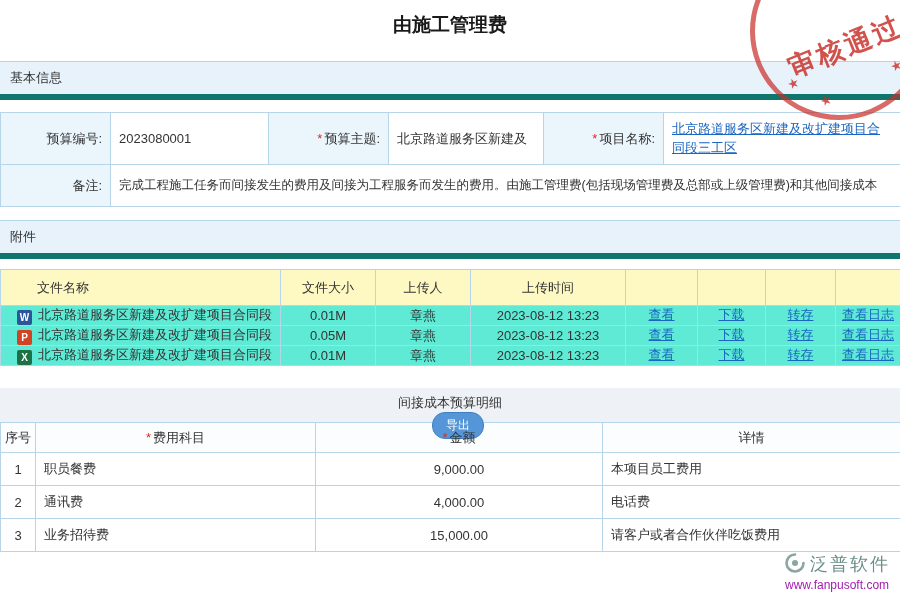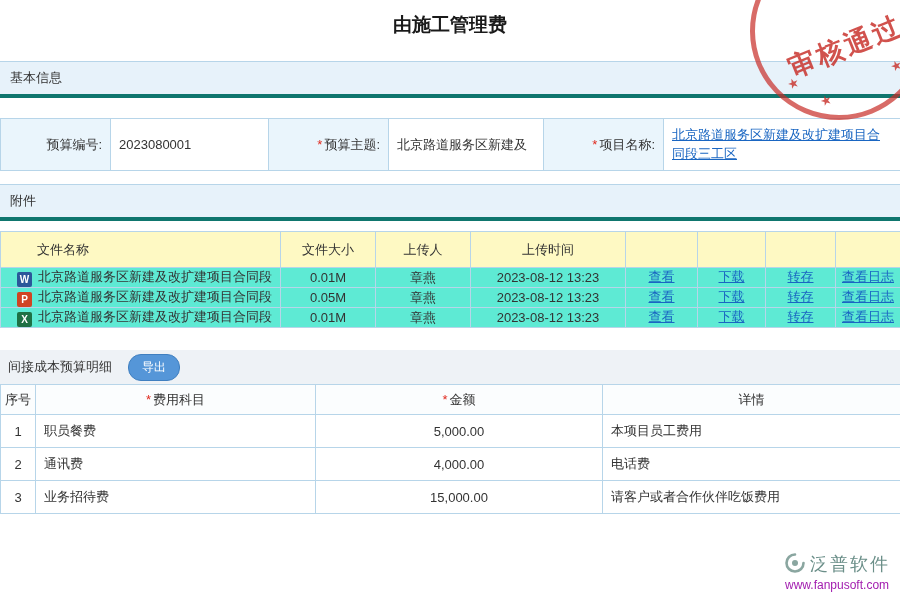--- a/index.html
+++ b/index.html
@@ -10,31 +10,31 @@
     font-family:"Liberation Sans","DejaVu Sans",sans-serif;
     font-size:13px;
     color:#333;
   }
   .page-title { text-align:center; font-size:19px; font-weight:bold; color:#1a1a1a; padding:12px 0 10px; }
 
   .section-bar {
     margin-top:13px;
     background:#e7f2fa;
     border-top:1px solid #b7d5e9;
-    border-bottom:4px solid #0f766e;
+    border-bottom:6px solid #0f766e;
     padding:7px 10px;
     font-size:13px;
     color:#333;
   }
 
   table { border-collapse:collapse; width:900px; table-layout:fixed; }
   td { border:1px solid #b7d5e9; font-size:13px; color:#333; overflow:hidden; }
 
   
-  .info-table { margin-top:20px; }
+  .info-table { margin-top:12px; }
   .info-table td.lbl { background:#eaf5fc; text-align:right; padding:4px 8px 4px 2px; }
   .info-table td.val { background:#fff; text-align:left; padding:4px 8px; }
   .info-table tr.r1 td { height:52px; }
   .info-table tr.r2 td { height:40px; }
   .info-table tr.r3 td { height:42px; }
   .remark-val { white-space:nowrap; font-size:12.5px; }
 
   .req { color:#e02a1f; margin-right:2px; }
   a.lnk { color:#1a66c2; text-decoration:underline; cursor:pointer; line-height:1.45; }
 
@@ -53,20 +53,21 @@
   .ficon.ppt   { background:#d04423; }
   .ficon.excel { background:#1e7145; }
 
   
   .detail-bar {
     margin-top:22px;
     background:#eef2f6;
     padding:6px 8px;
     display:flex; align-items:center;
     height:34px;
+    flex-direction:column;
   }
   .detail-bar .bar-title { font-size:13px; color:#333; }
   .export-btn {
     display:inline-block; background:#5596d8; color:#fff; font-size:12px;
     padding:4px 13px; border-radius:13px; border:1px solid #3f7fc0;
     margin-left:16px; cursor:pointer;
   }
   .detail-table tr.dhead td { height:30px; text-align:center; background:#fbfdfe; }
   .detail-table tr.drow td { height:33px; background:#fff; }
   .detail-table td.c-no { text-align:center; }
@@ -124,20 +125,26 @@
   </colgroup>
   <tbody>
       <tr class="r1">
     <td class="lbl"><span>预算编号:</span></td>
     <td class="val">2023080001</td>
     <td class="lbl"><span class="req">*</span><span>预算主题:</span></td>
     <td class="val">北京路道服务区新建及</td>
     <td class="lbl"><span class="req">*</span><span>项目名称:</span></td>
     <td class="val"><a class="lnk">北京路道服务区新建及改扩建项目合同段三工区</a></td>
   </tr>
+  <tr class="r3">
+    <td class="lbl"><span>备注:</span></td>
+    <td class="val" colspan="5">
+          <div class="remark-val">完成工程施工任务而间接发生的费用及间接为工程服务而发生的费用。由施工管理费(包括现场管理费及总部或上级管理费)和其他间接成本</div>
+        </td>
+  </tr>
 </tbody>
   </table>
 
 <div class="section-bar" style="margin-top:13px;">附件</div>
 
 <table class="attach-table">
   <colgroup>
     <col style="width:280px">
       <col style="width:95px">
       <col style="width:95px">
@@ -206,21 +213,21 @@
   <tbody>
       <tr class="dhead">
     <td>序号</td>
     <td><span class="req">*</span><span>费用科目</span></td>
     <td><span class="req">*</span><span>金额</span></td>
     <td>详情</td>
   </tr>
   <tr class="drow">
     <td class="c-no">1</td>
     <td class="c-subject">职员餐费</td>
-    <td class="c-amount">5,000.00</td>
+    <td class="c-amount">9,000.00</td>
     <td class="c-detail">本项目员工费用</td>
   </tr>
   <tr class="drow">
     <td class="c-no">2</td>
     <td class="c-subject">通讯费</td>
     <td class="c-amount">4,000.00</td>
     <td class="c-detail">电话费</td>
   </tr>
   <tr class="drow">
     <td class="c-no">3</td>

